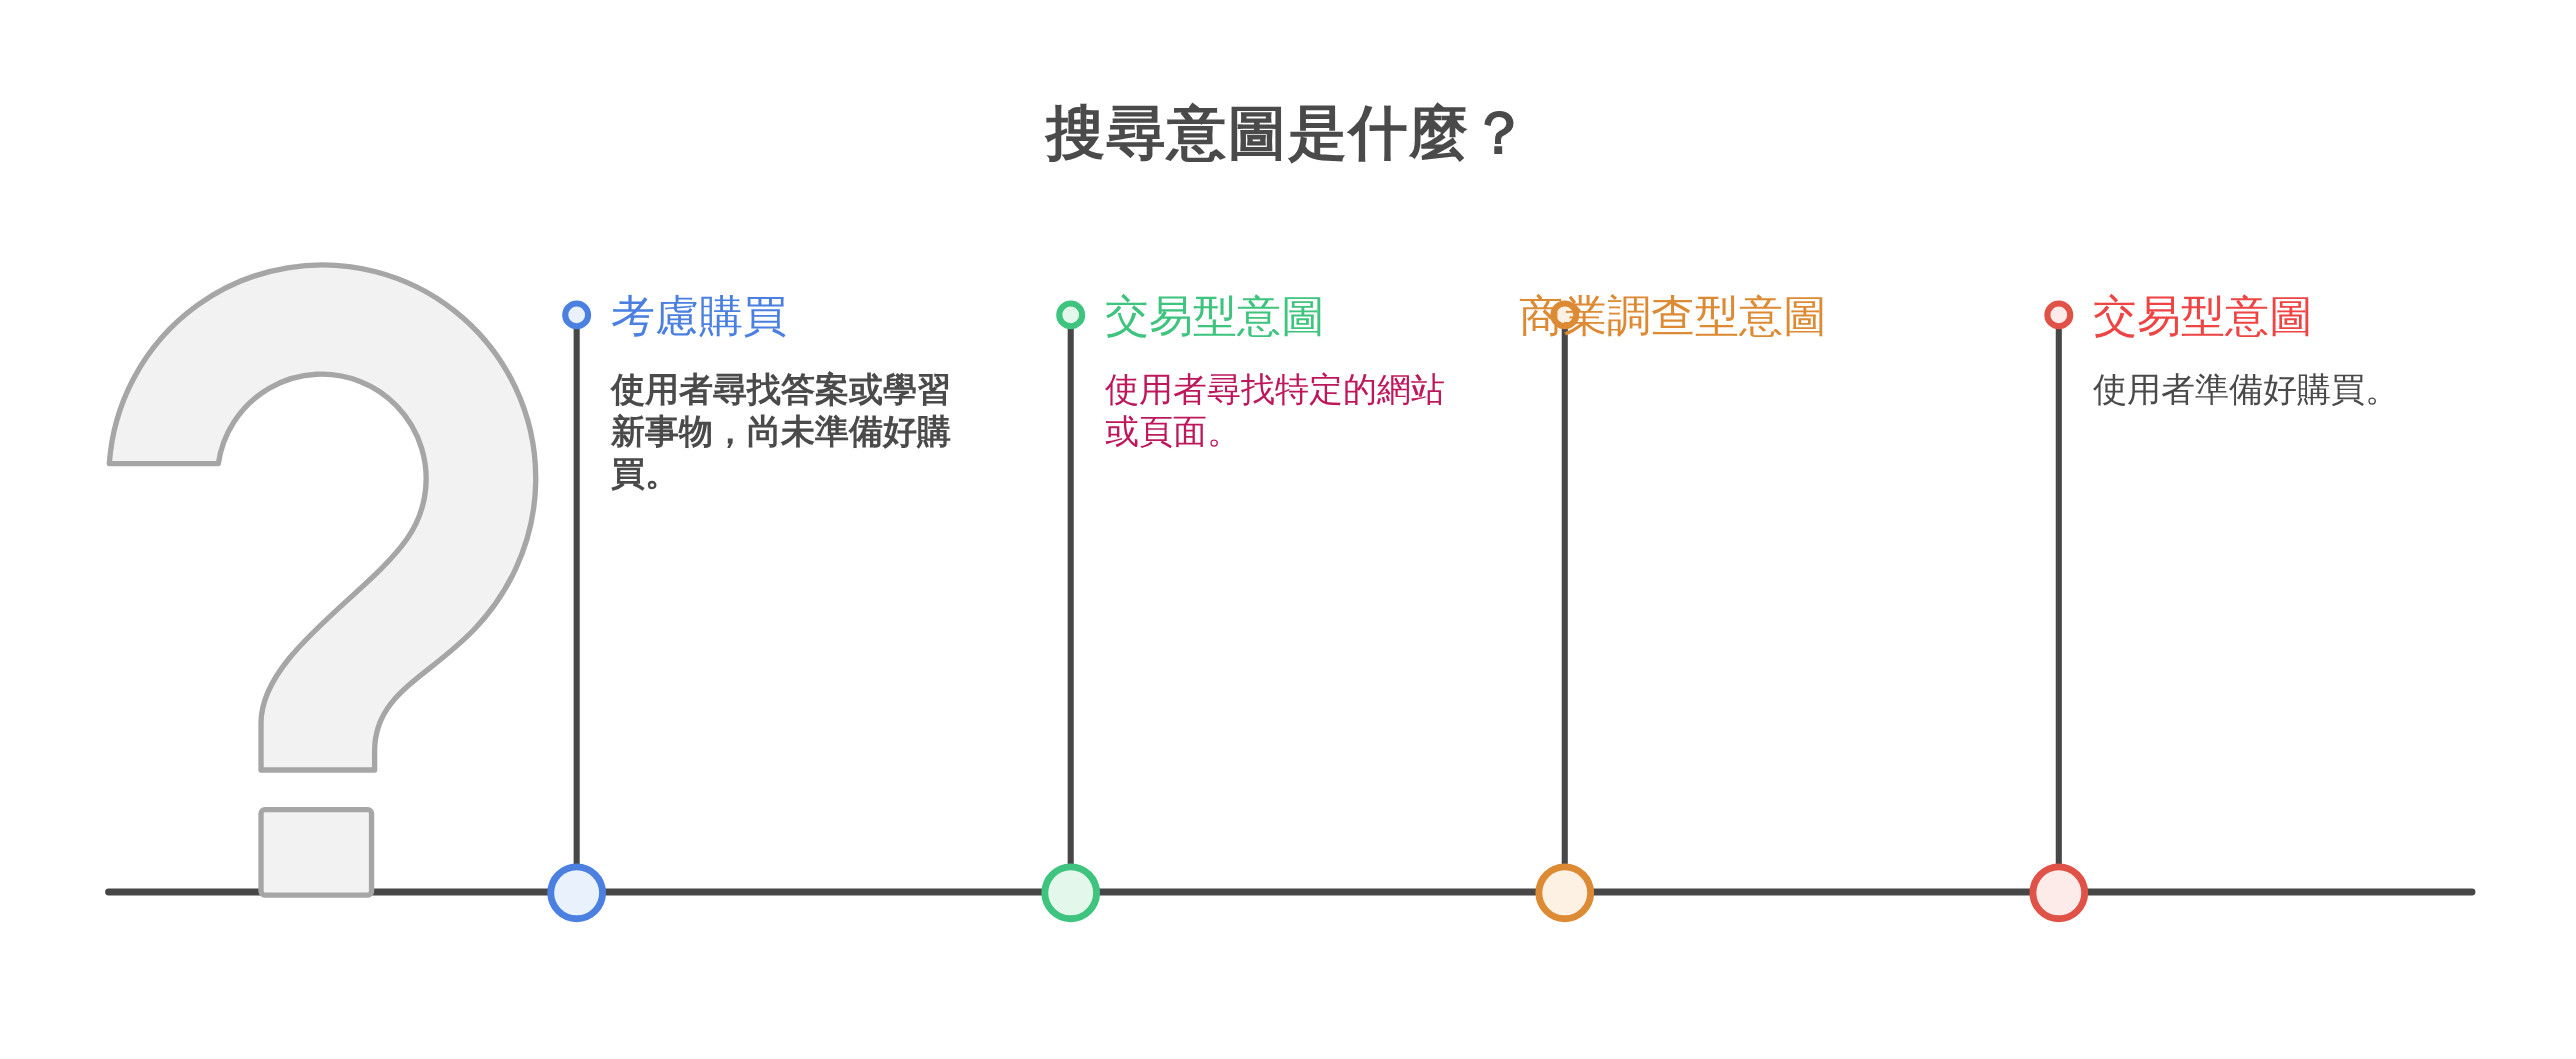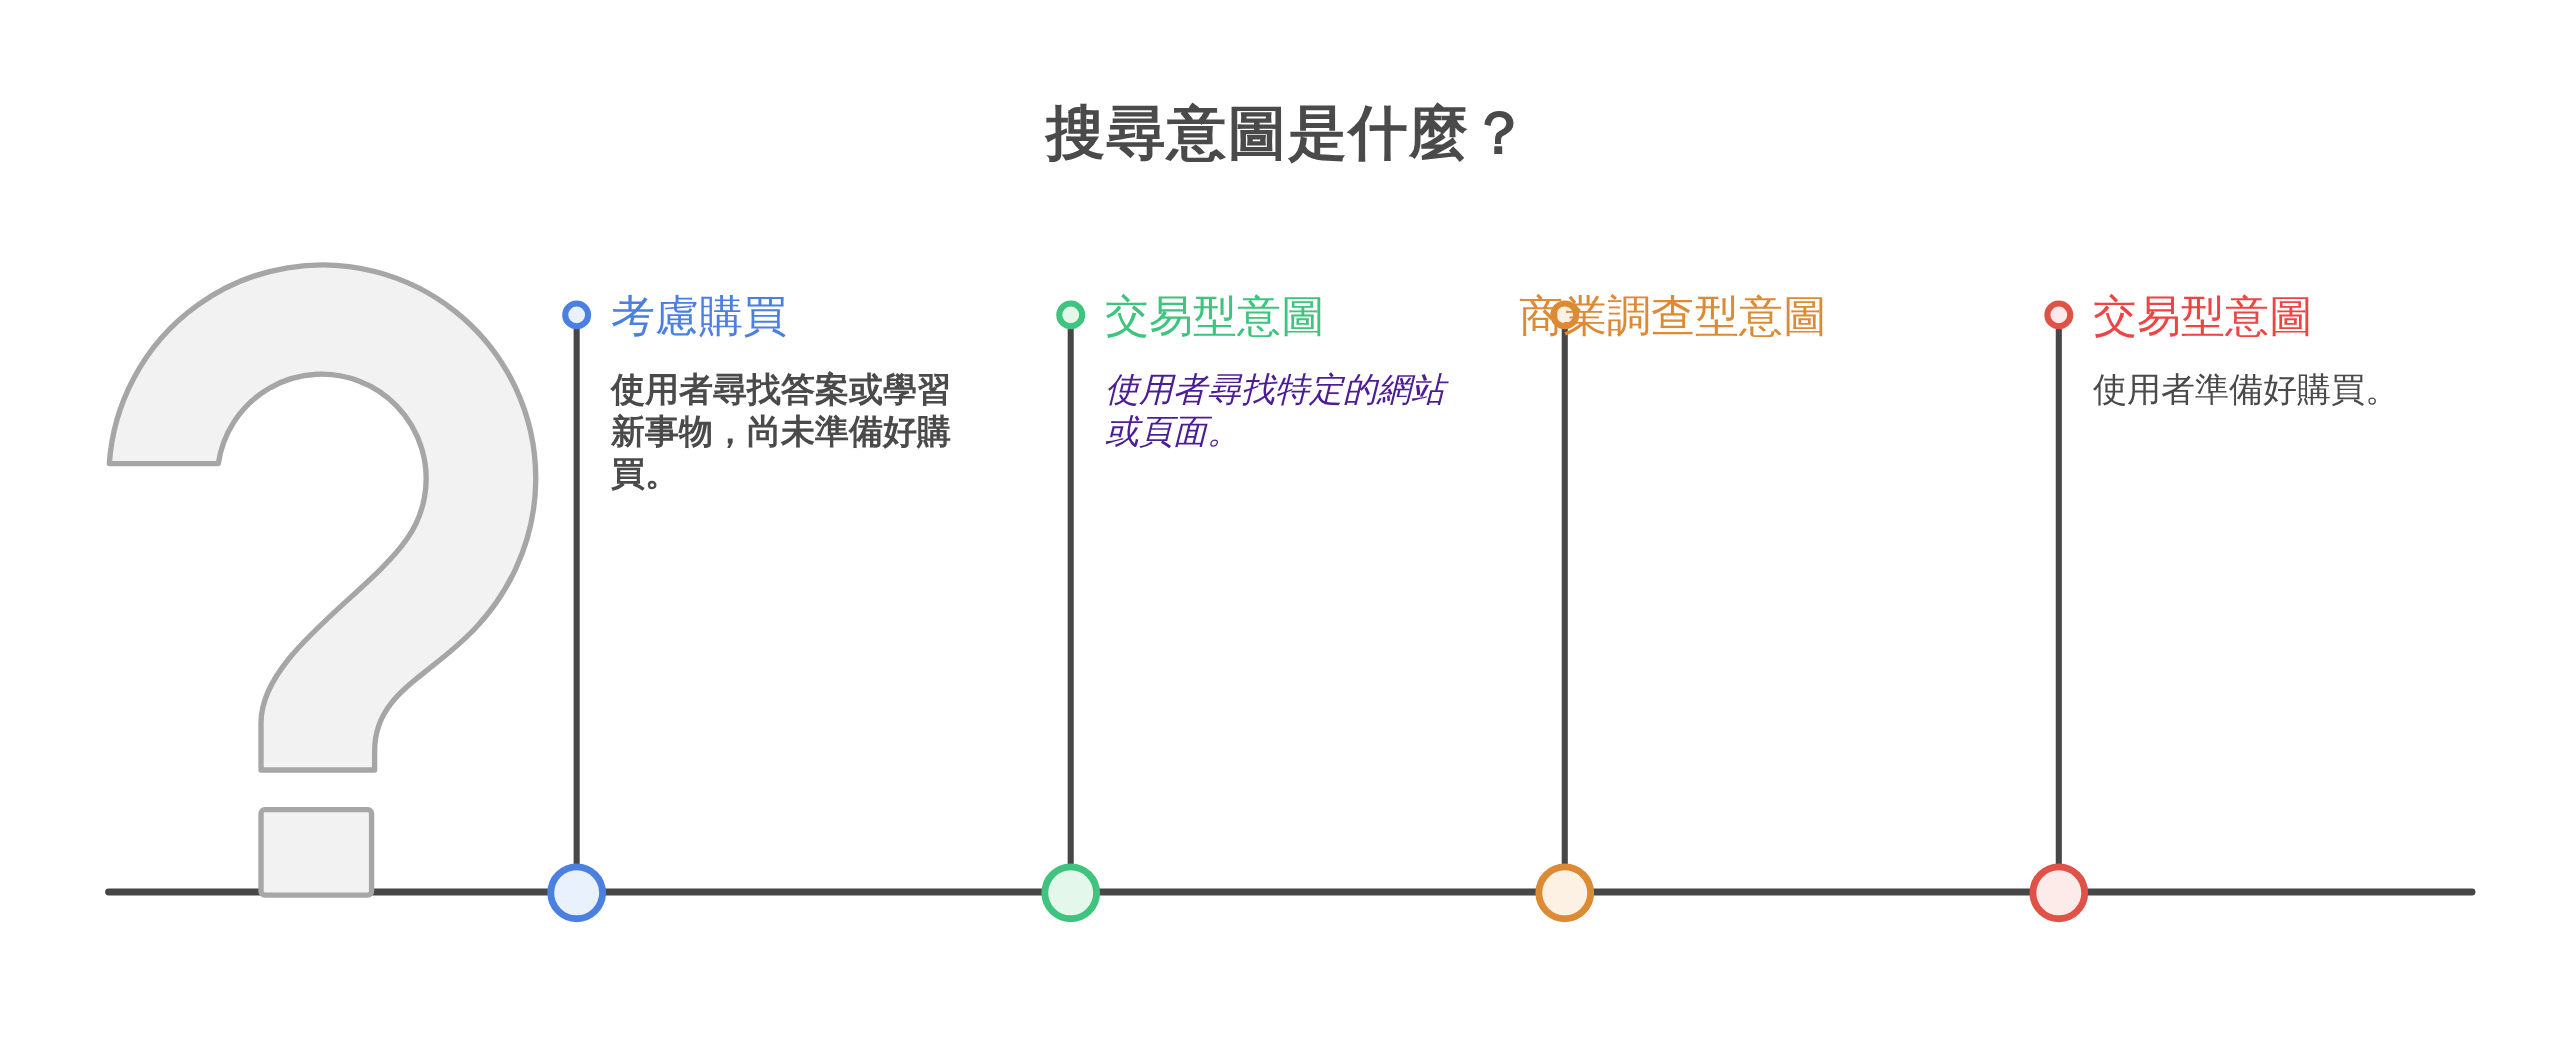--- a/index.html
+++ b/index.html
@@ -98,21 +98,21 @@
     <circle cx="2700" cy="1171" r="34" stroke-width="9" stroke="#e05147" fill="#fcebe9"></circle>
   </svg>
 
   <div class="item i1">
     <div class="item-header" style="color: rgb(75, 128, 225);">考慮購買</div>
     <p class="item-desc" style="color: rgb(74, 74, 74); font-weight: bold;">使用者尋找答案或學習新事物，尚未準備好購買。</p>
   </div>
 
   <div class="item i2">
     <div class="item-header" style="color: rgb(62, 196, 126);">交易型意圖</div>
-    <p class="item-desc" style="color: #4c1d95; font-style: italic;">使用者尋找特定的網站或頁面。</p>
+    <p class="item-desc" style="color: #be185d;">使用者尋找特定的網站或頁面。</p>
   </div>
 
   <div class="item i3">
     <div class="item-header" style="color: rgb(221, 138, 52);">商業調查型意圖</div>
   </div>
 
   <div class="item i4">
     <div class="item-header" style="color: #ef4444;">交易型意圖</div>
     <p class="item-desc" style="color: rgb(74, 74, 74);">使用者準備好購買。</p>
   </div>

